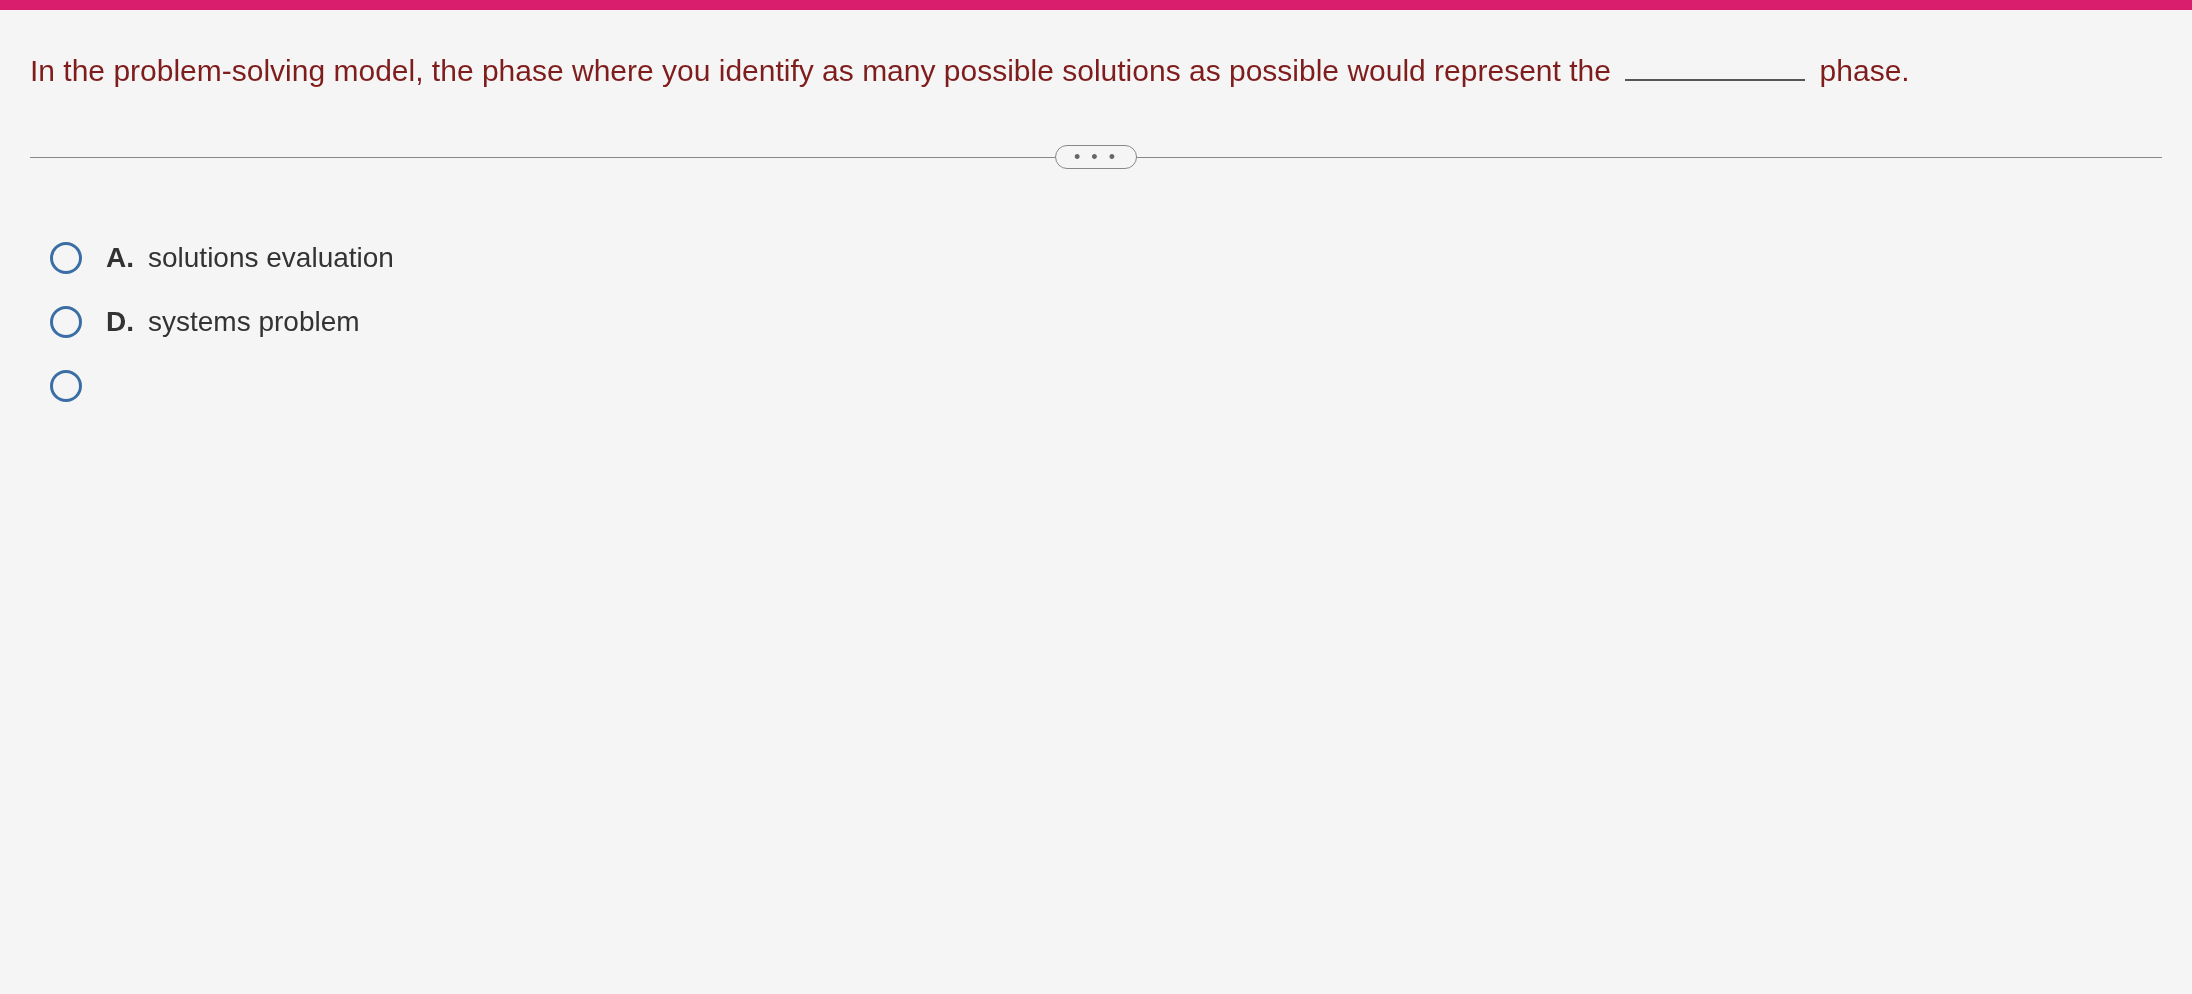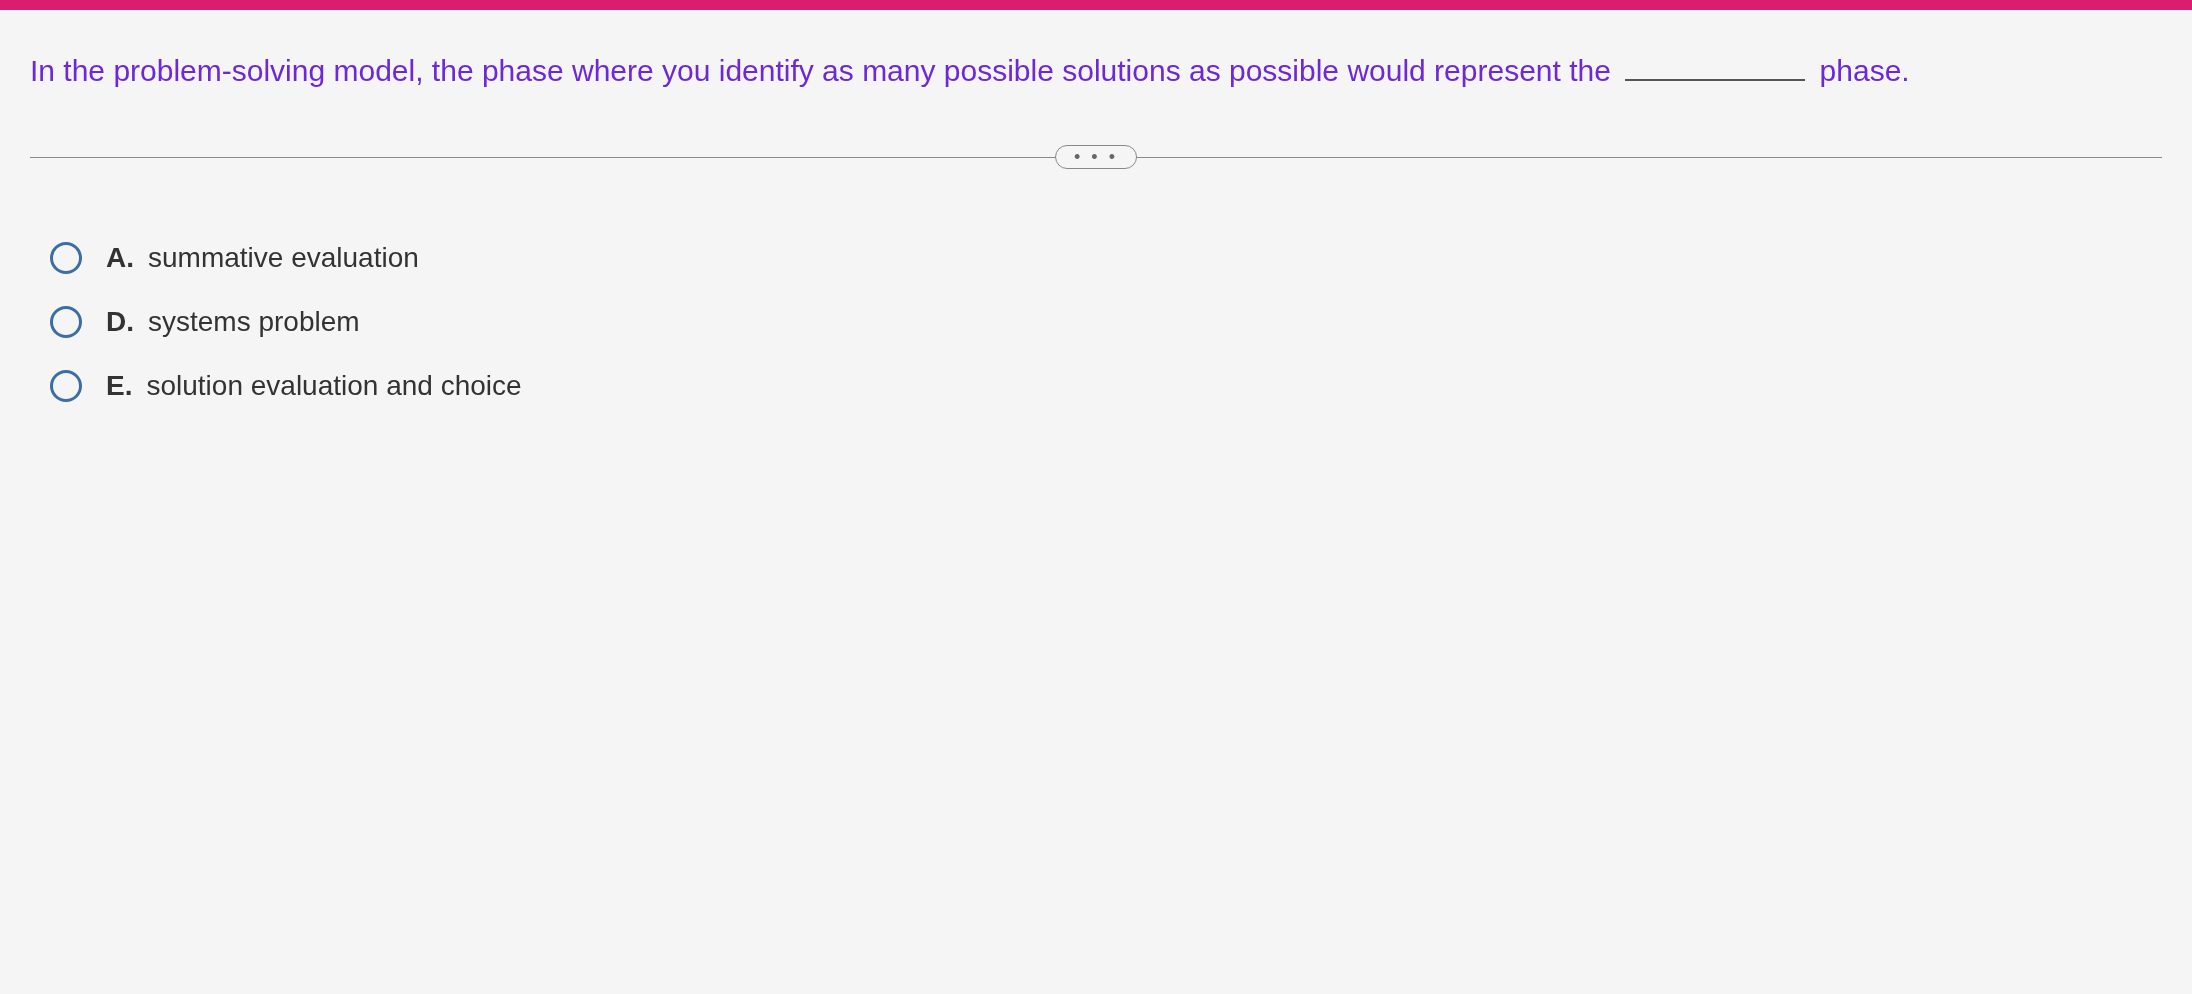--- a/index.html
+++ b/index.html
@@ -19,21 +19,21 @@
       background: #d91e6e;
       width: 100%;
     }
     .content {
       padding: 40px 30px 30px 30px;
       background: #f5f5f5;
       height: calc(100% - 10px);
     }
     .question-text {
       font-size: 30px;
-      color: #6d28d9;
+      color: #7f1d1d;
       line-height: 1.4;
       margin-bottom: 50px;
     }
     .blank {
       display: inline-block;
       border-bottom: 2px solid #555;
       width: 180px;
       margin: 0 6px;
       vertical-align: baseline;
     }
@@ -108,35 +108,32 @@
   <div class="divider-row">
     <div class="divider-line"></div>
     <div class="divider-pill">• • •</div>
   </div>
 
   <div class="options">
 
     <div class="option">
       <div class="radio"></div>
       <div class="option-label">
-        <span class="option-letter">A.</span><span>summative evaluation</span>
+        <span class="option-letter">A.</span><span>solutions evaluation</span>
       </div>
     </div>
 
 
 
     <div class="option">
       <div class="radio"></div>
       <div class="option-label">
         <span class="option-letter">D.</span><span>systems problem</span>
       </div>
     </div>
 
     <div class="option">
       <div class="radio"></div>
-      <div class="option-label">
-        <span class="option-letter">E.</span><span>solution evaluation and choice</span>
-      </div>
     </div>
 
   </div>
 
 </div>
 
 </body></html>

